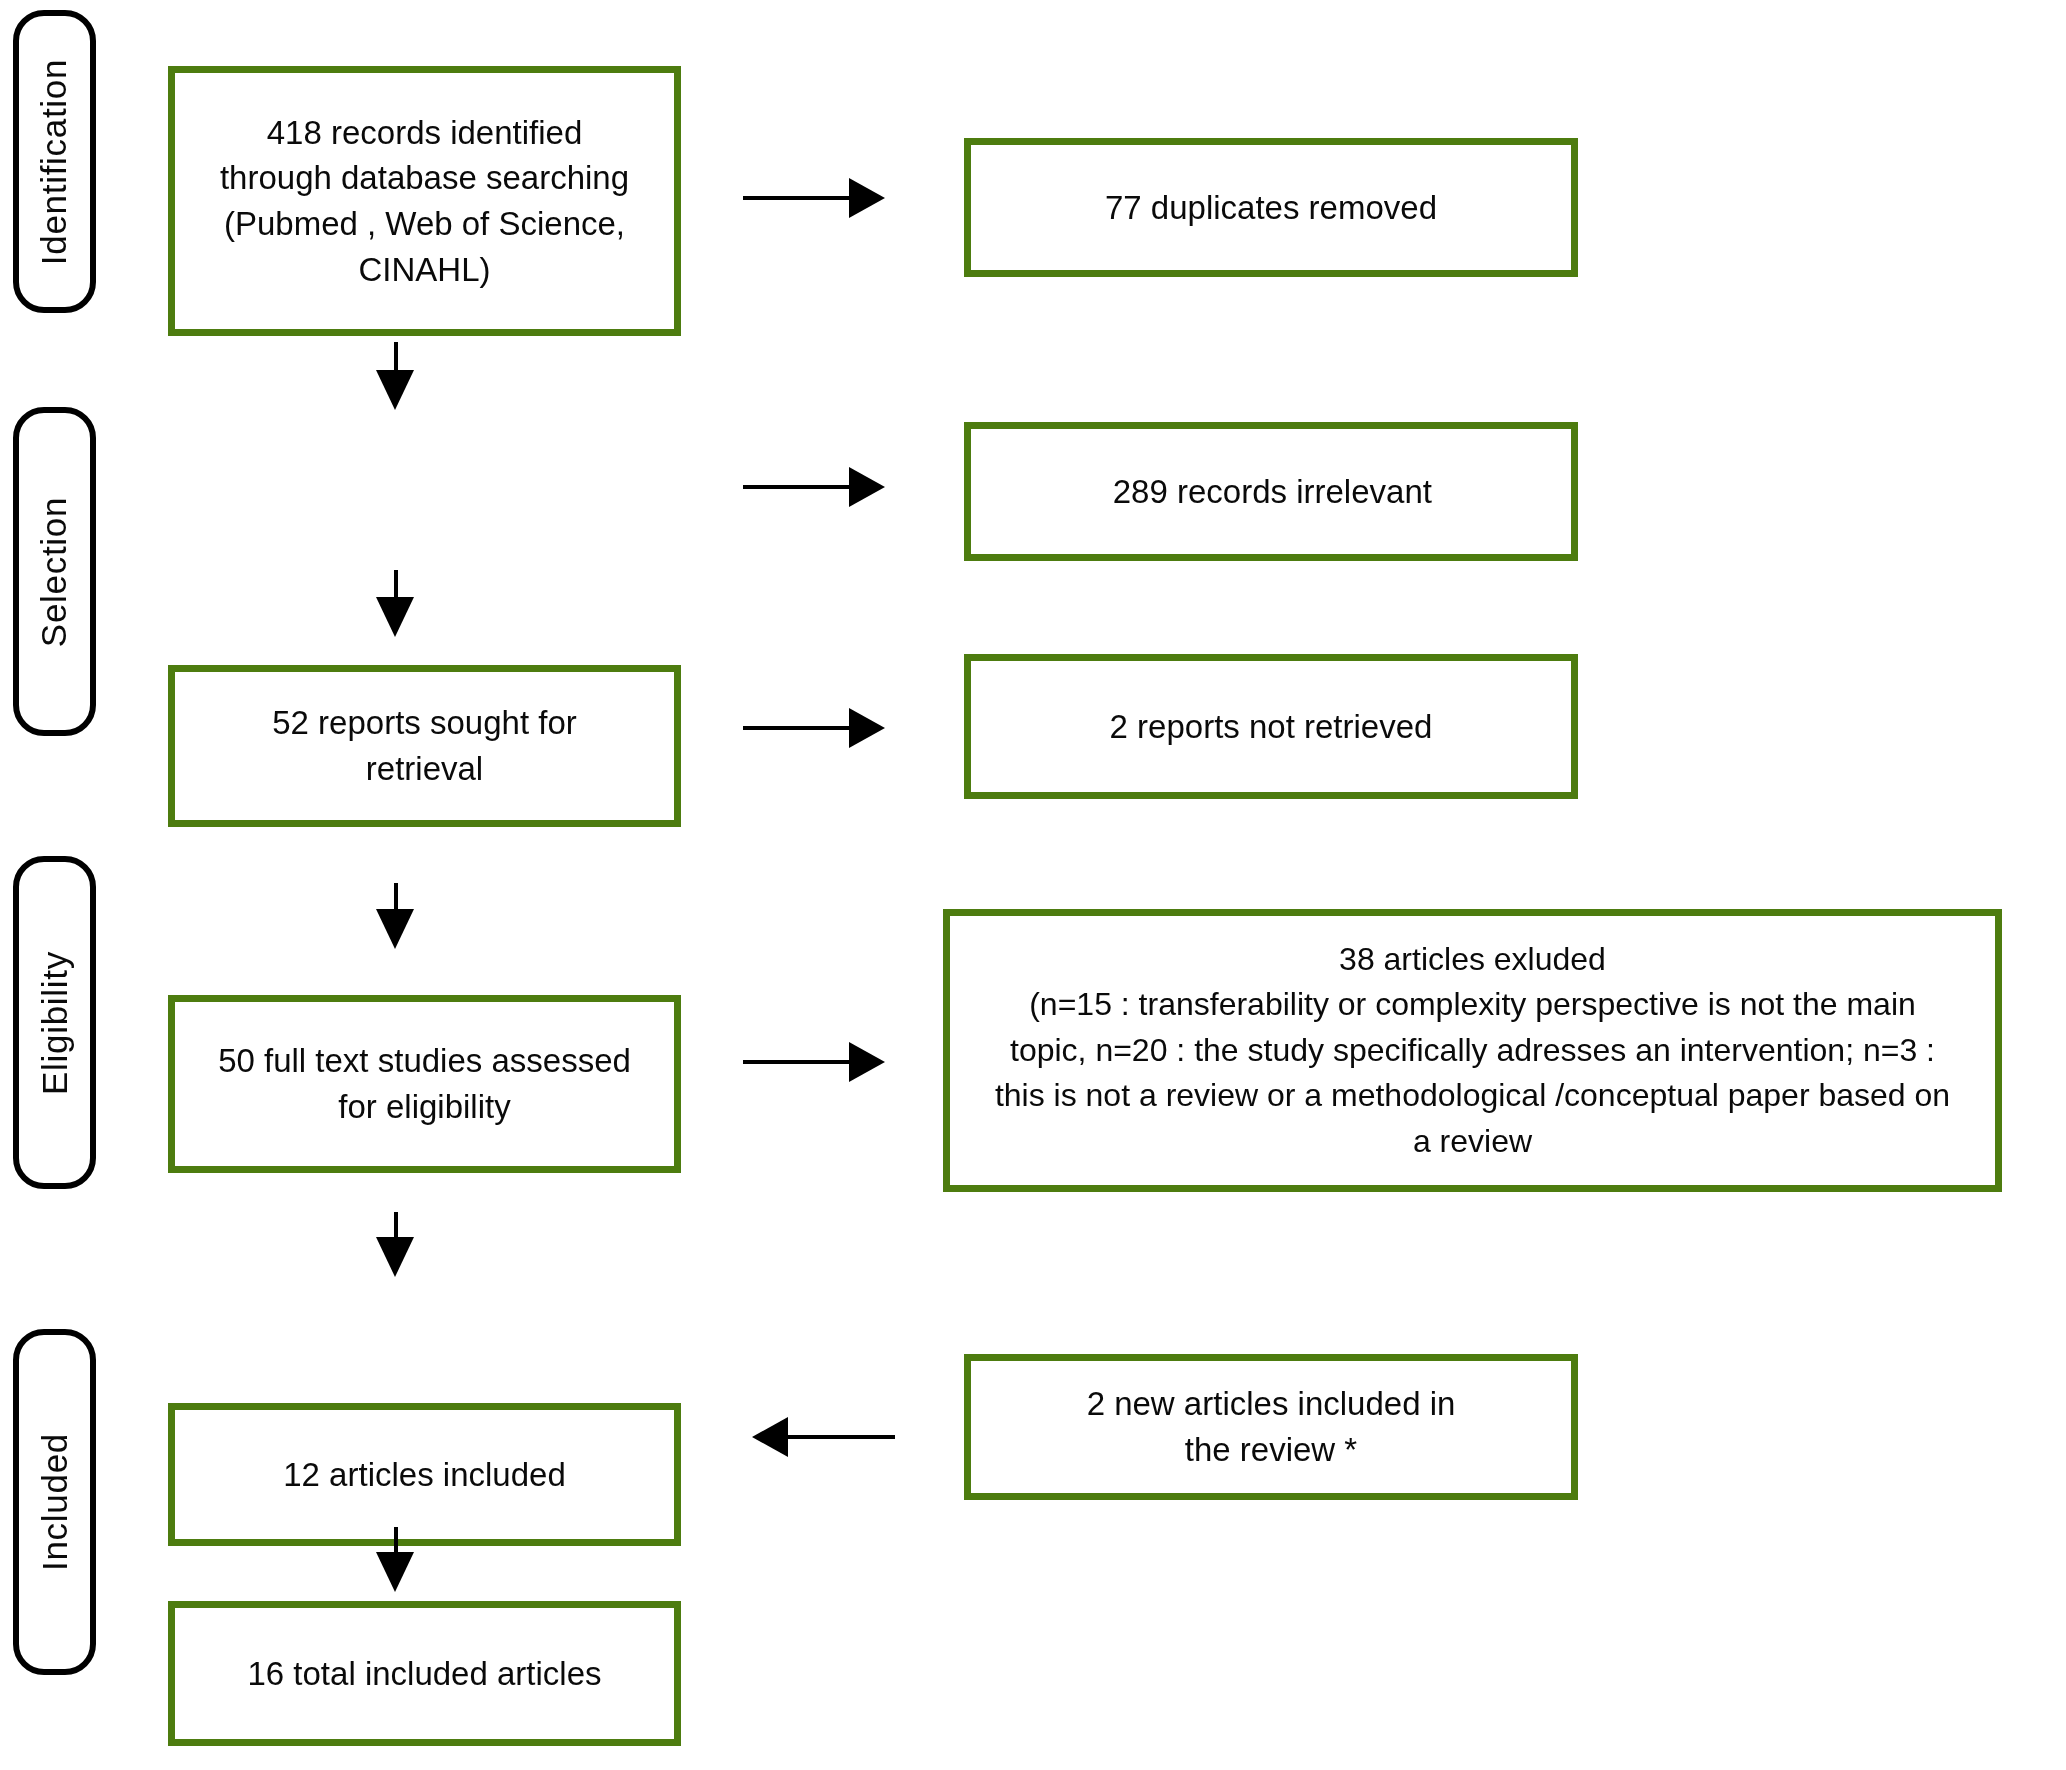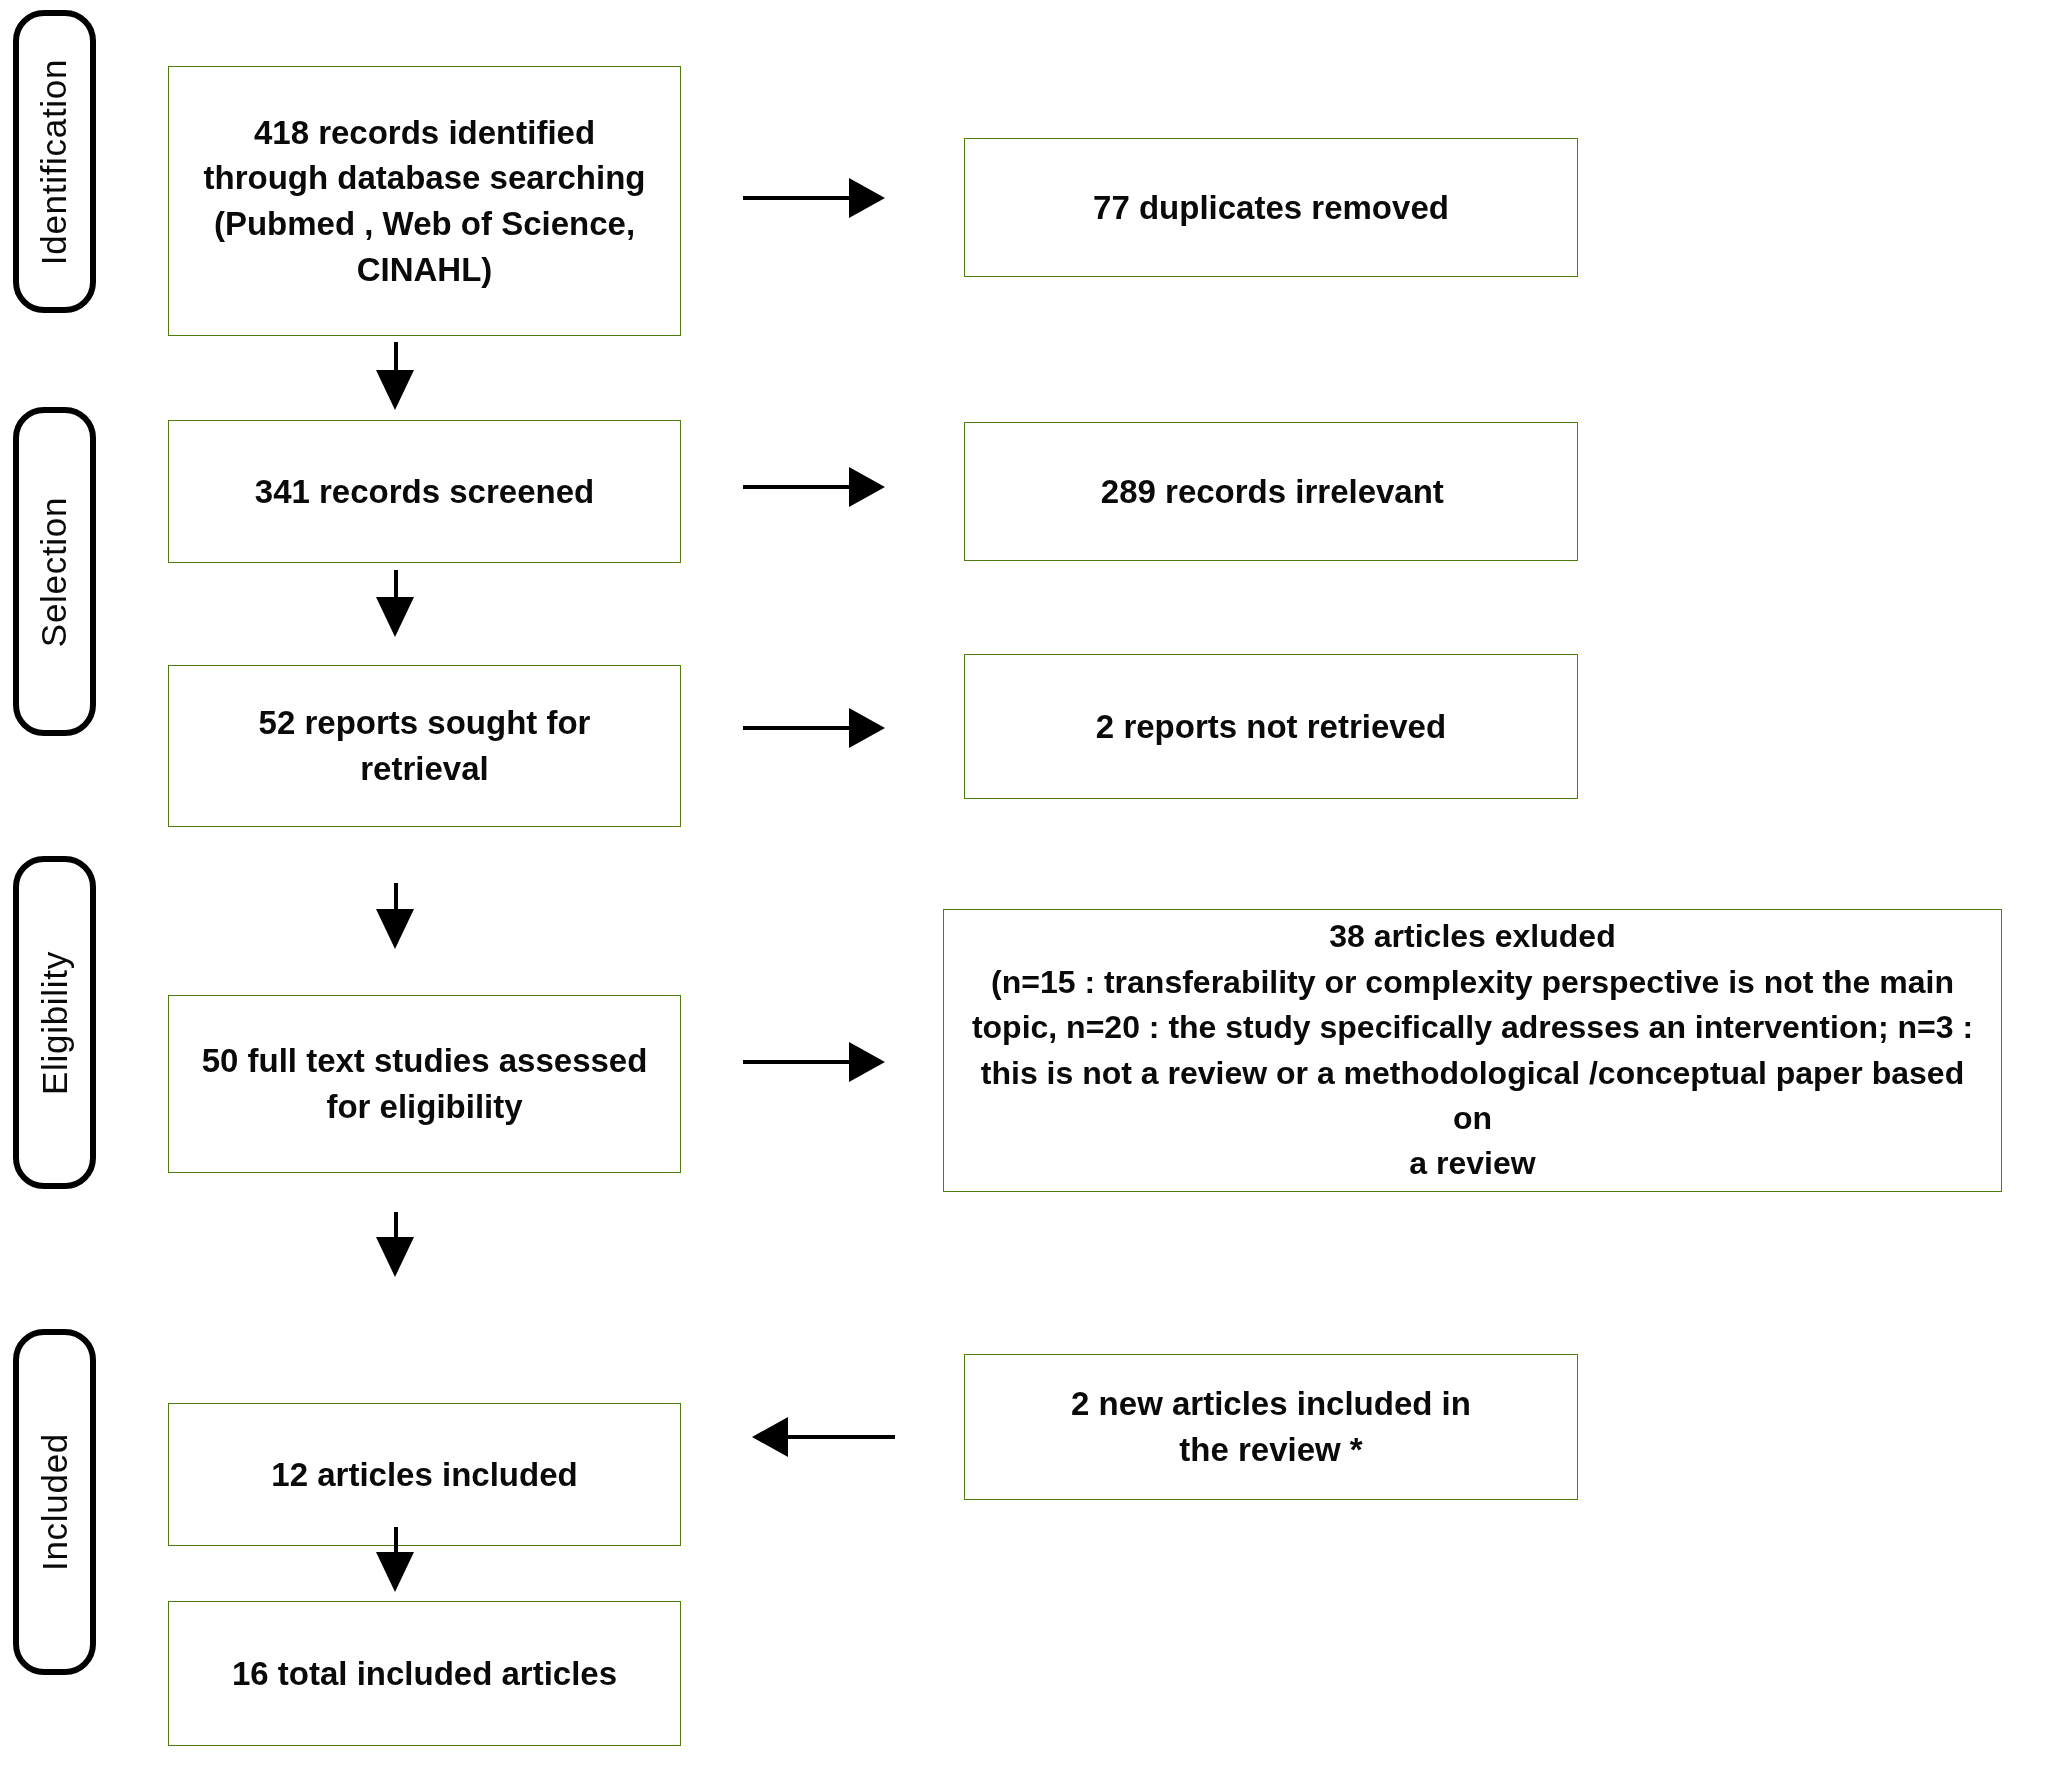--- a/index.html
+++ b/index.html
@@ -28,32 +28,31 @@
     box-sizing: border-box;
   }
   .stage span {
     transform: rotate(-90deg);
     white-space: nowrap;
     font-size: 35px;
     letter-spacing: 0.7px;
   }
   .box {
     position: absolute;
-    border: 1px solid #4d7c0f;
+    border: 7px solid #4d7c0f;
     background: #ffffff;
     box-sizing: border-box;
     display: flex;
     align-items: center;
     justify-content: center;
     text-align: center;
     font-size: 33px;
     line-height: 1.38;
     white-space: pre-line;
     padding: 5.7px 14.3px;
-    font-weight: bold;
   }
   .box.left-col  { left: 168px;  width: 513px; }
   .box.right-col { left: 964px; width: 614px; }
   .box.wide      { left: 943px; width: 1059px; font-size: 32px; line-height: 1.42; padding: 5.7px 18.6px; }
   .stem {
     position: absolute;
     background: #000000;
   }
   .head-right {
     position: absolute;
@@ -92,21 +91,20 @@
     <span>Eligibility</span>
   </div>
   <div class="stage" style="top:1329px; height:346px;">
     <span>Included</span>
   </div>
 
   <div class="box left-col" style="top:66px; height:270px;">418 records identified
 through database searching
 (Pubmed , Web of Science,
 CINAHL)</div>
-  <div class="box left-col" style="top:420px; height:143px;">341 records screened</div>
   <div class="box left-col" style="top:665px; height:162px;">52 reports sought for
 retrieval</div>
   <div class="box left-col" style="top:995px; height:178px;">50 full text studies assessed
 for eligibility</div>
   <div class="box left-col" style="top:1403px; height:143px;">12 articles included</div>
   <div class="box left-col" style="top:1601px; height:145px;">16 total included articles</div>
 
   <div class="box right-col" style="top:138px; height:139px;">77 duplicates removed</div>
   <div class="box right-col" style="top:422px; height:139px;padding-left:17px;">289 records irrelevant</div>
   <div class="box right-col" style="top:654px; height:145px;">2 reports not retrieved</div>

